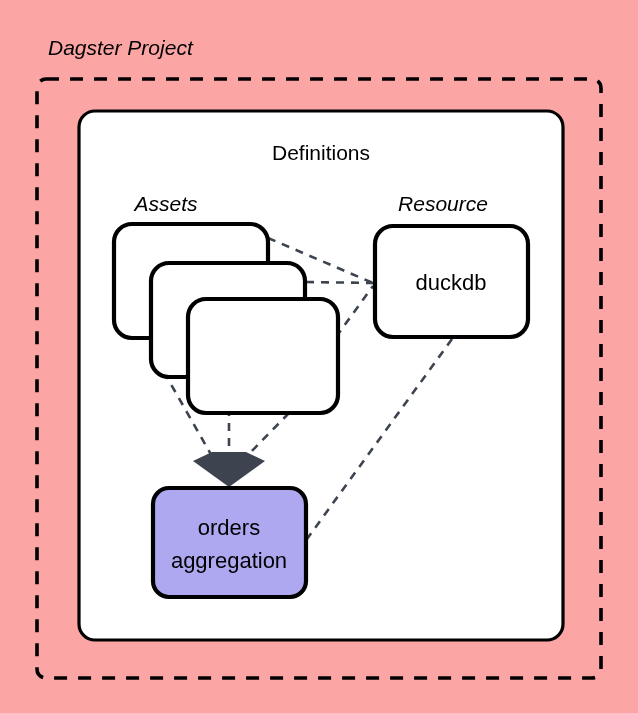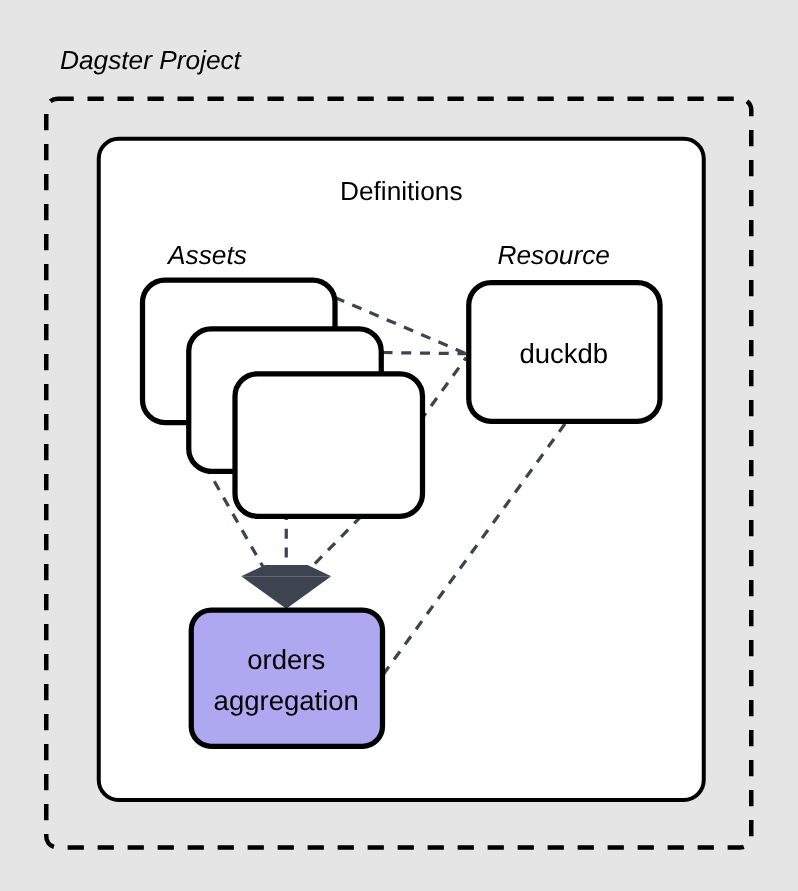--- a/index.html
+++ b/index.html
@@ -10,21 +10,21 @@
   body {
     width: 638px;
     height: 713px;
     font-family: "Liberation Sans", sans-serif;
     overflow: hidden;
   }
   #diagram-root {
     position: relative;
     width: 638px;
     height: 713px;
-    background: #e5e5e5;
+    background: #fca5a5;
   }
   svg#diagram-svg {
     display: block;
     width: 638px;
     height: 713px;
   }
   .lbl {
     font-family: "Liberation Sans", sans-serif;
     fill: #000000;
   }

